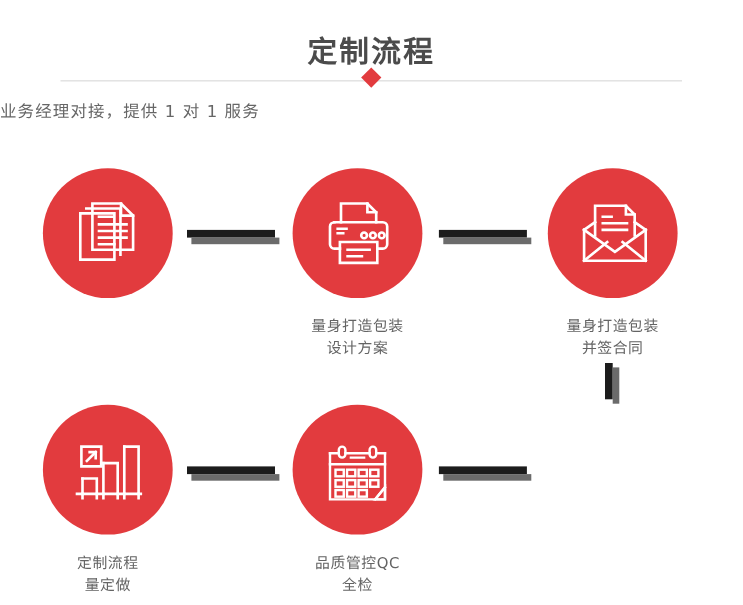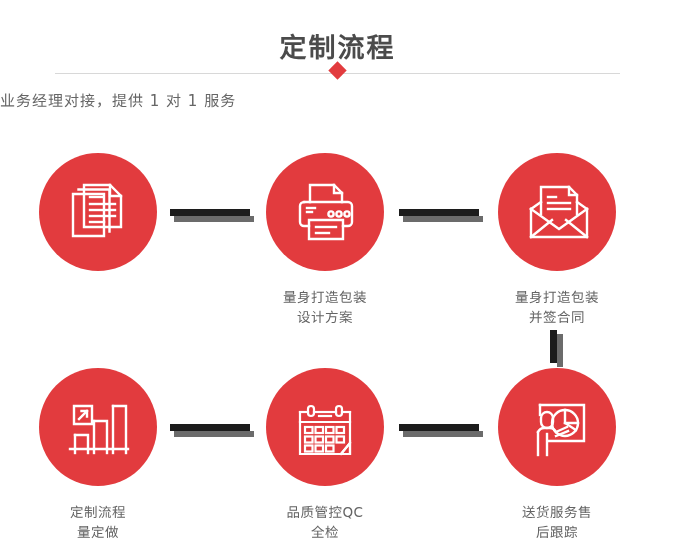--- a/index.html
+++ b/index.html
@@ -288,36 +288,15 @@
             <rect x="35" y="52.5" width="7.5" height="6"></rect>
             <path d="M59 50 L50 61 H59 Z"></path>
             <path d="M50 61 L59 50"></path>
           </svg>
         </span>
       </div>
       <div class="caption">品质管控QC
 全检</div>
     </div>
 
-    <div class="node col3 row2">
-      <div class="circle">
-        <span>
-          <svg width="68" height="68" viewBox="0 0 68 68" fill="none" stroke="#ffffff" stroke-width="2.4" stroke-linecap="square" stroke-linejoin="miter">
-            <path d="M17 12 H61 V48 H26"></path>
-            <path d="M17 12 V22"></path>
-            <circle cx="42" cy="30" r="13"></circle>
-            <path d="M42 17 V30 H55"></path>
-            <path d="M42 30 L53 37"></path>
-            <path d="M18 25 A6 6 0 0 1 24 19 A6 6 0 0 1 30 25 V29 A6 6 0 0 1 24 35 A6 6 0 0 1 18 29 Z"></path>
-            <path d="M15 39 A7 7 0 0 1 22 35 H26 A7 7 0 0 1 33 39"></path>
-            <path d="M15 39 V62"></path>
-            <path d="M24 41 V62"></path>
-            <path d="M33 39 L44 34"></path>
-            <path d="M33 43 L45 38"></path>
-          </svg>
-        </span>
-      </div>
-      <div class="caption">送货服务售
-后跟踪</div>
-    </div>
 
   </div>
 </div>
 
 </body></html>

